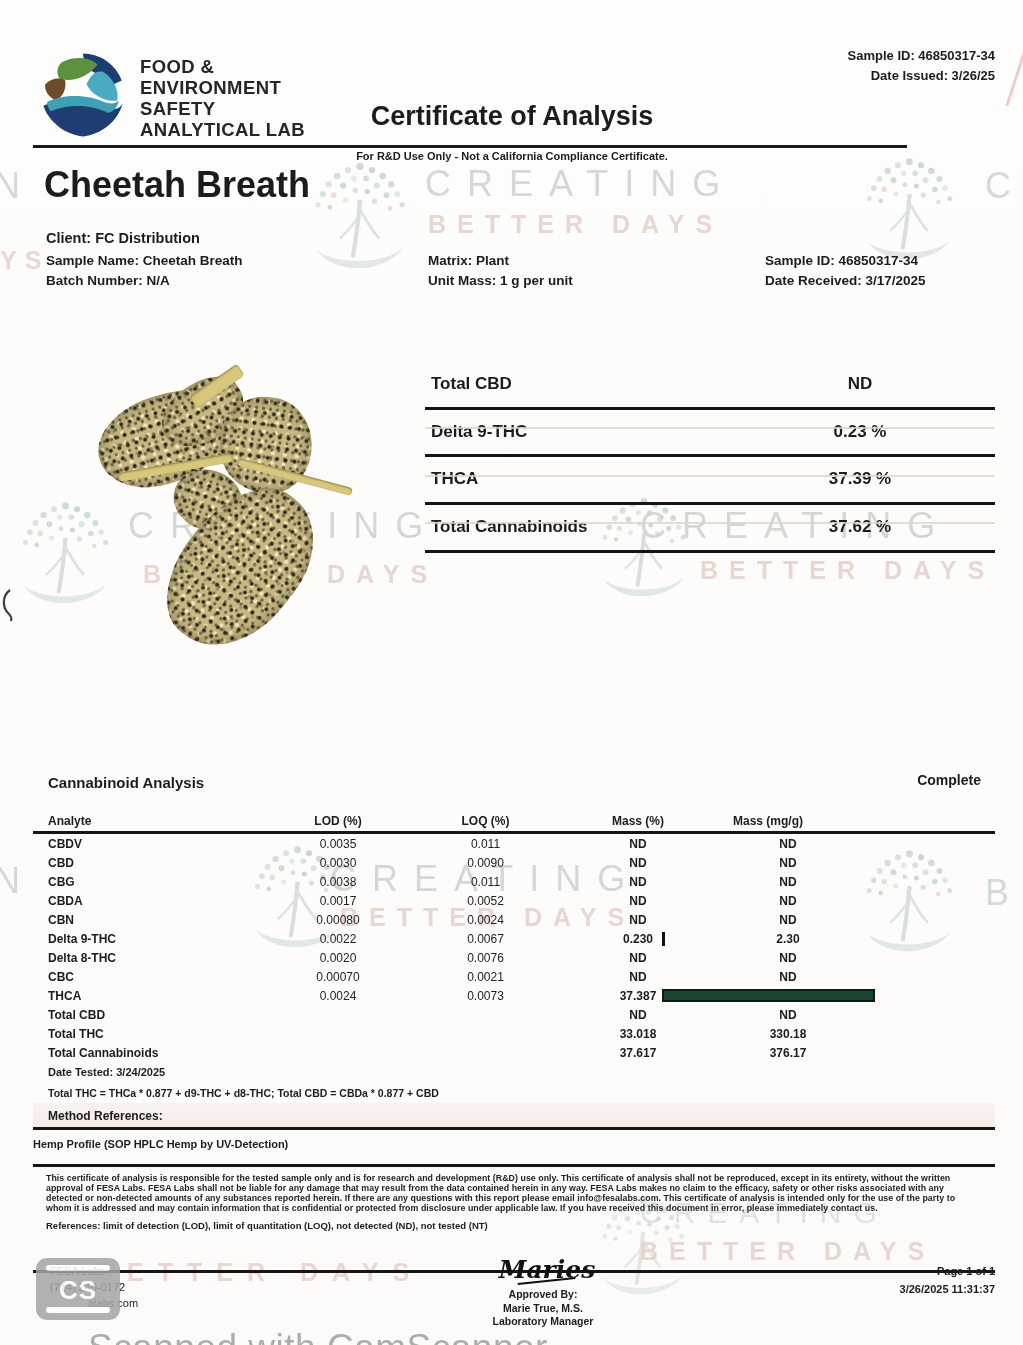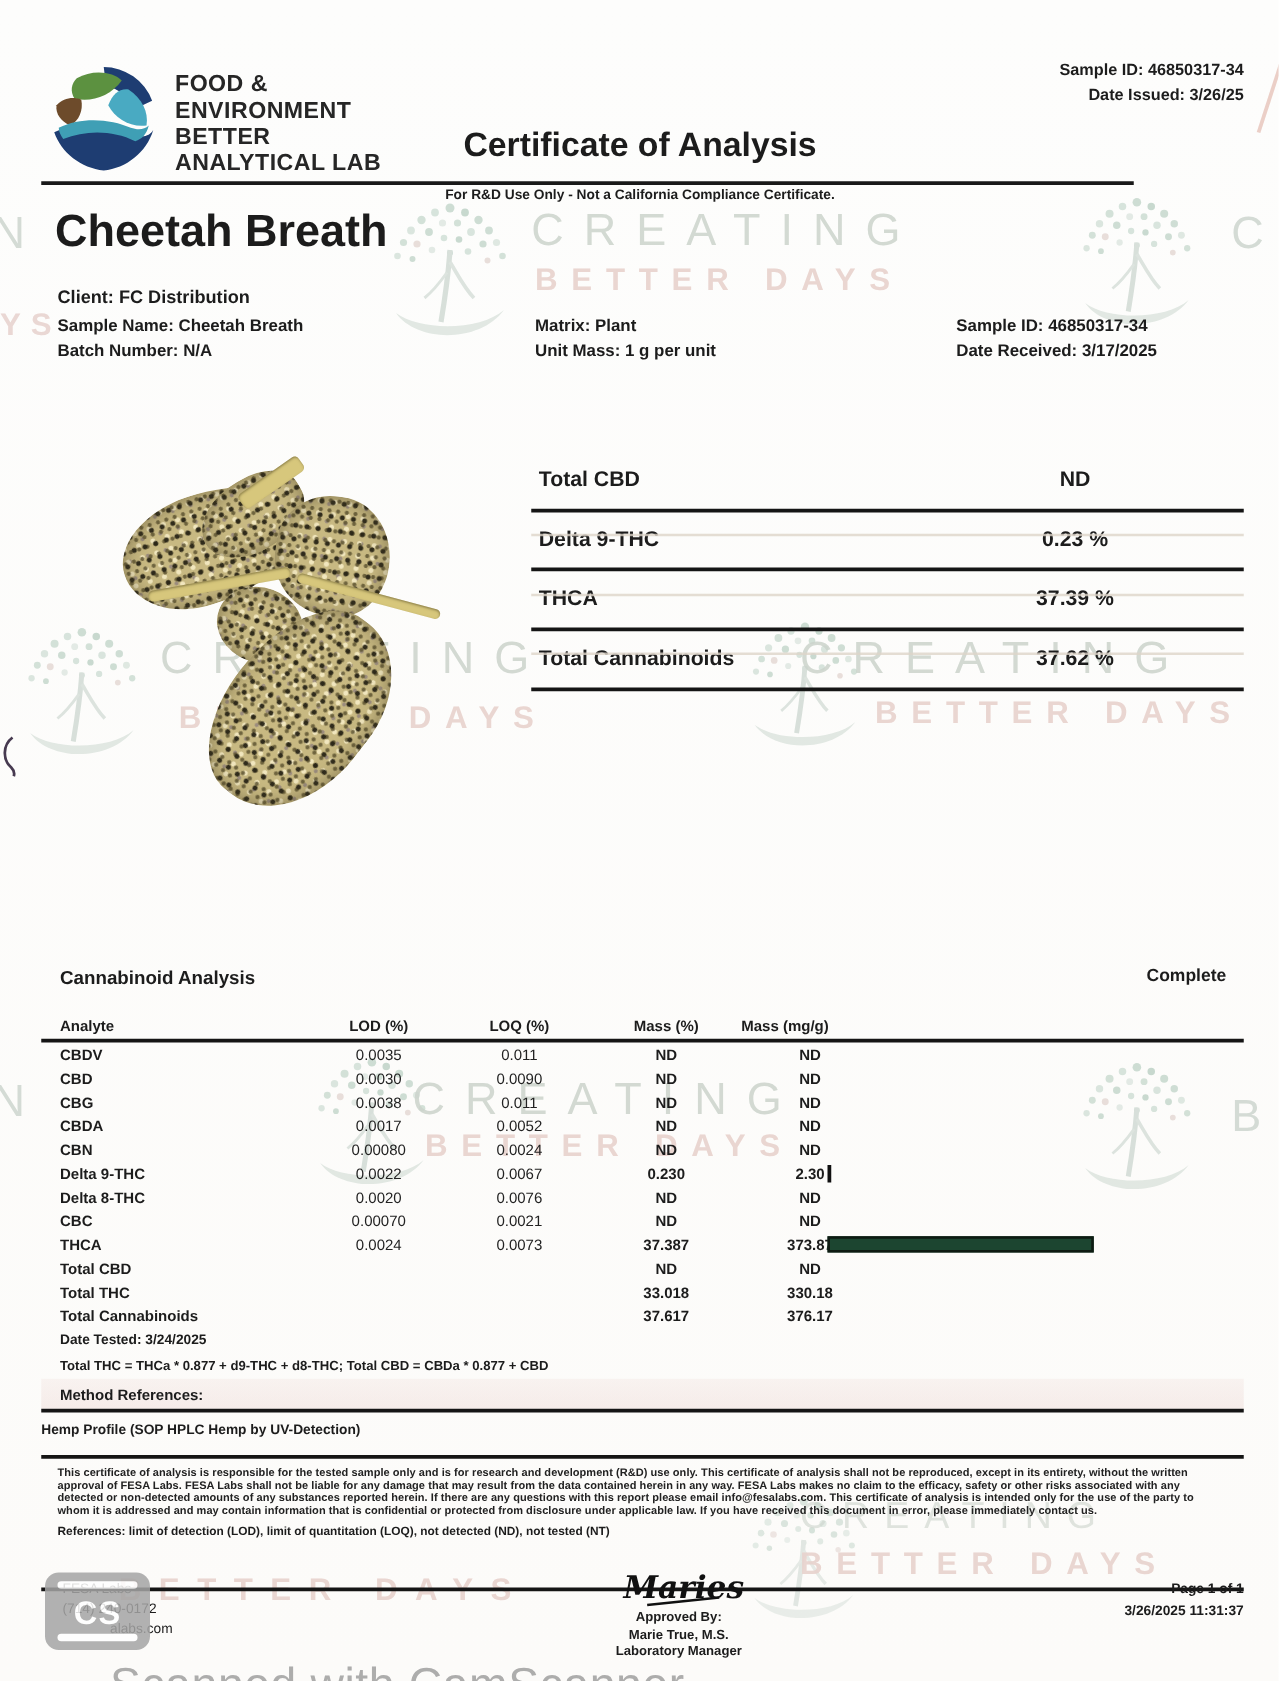--- a/index.html
+++ b/index.html
@@ -45,21 +45,21 @@
       radial-gradient(circle, rgba(243,233,193,.95) 1.6px, transparent 2.4px),
       radial-gradient(circle, rgba(110,95,120,.5) 1.2px, transparent 2px);
     background-size:9px 11px, 7px 8px, 12px 10px, 15px 14px;
     box-shadow:inset 0 0 16px rgba(70,60,35,.55);
   }
   .stem { position:absolute; background:#d7c77c; box-shadow:inset 0 1px 2px rgba(90,80,40,.6); border-radius:4px; }
   
   .atable { position:absolute; left:33px; top:770px; width:962px; z-index:2; }
   .atitle { position:absolute; left:15px; top:4px; font-size:15px; font-weight:700; }
   .astatus { position:absolute; right:14px; top:2px; font-size:14px; font-weight:700; }
-  .ahead, .crow { display:grid; grid-template-columns:200px 110px 115px 120px 110px 1fr; padding-left:15px; align-items:center; }
+  .ahead, .crow { display:grid; grid-template-columns:200px 110px 115px 120px 110px 1fr; padding-left:15px; align-items:center;gap:35px; }
   .ahead { position:absolute; left:0; top:40px; width:100%; height:24px; border-bottom:3px solid #151515; font-size:12px; font-weight:700; }
   .abody { position:absolute; left:0; top:64px; width:100%; }
   .crow { position:relative; height:19px; font-size:12px; }
   .c-analyte { font-weight:700; }
   .c-num { text-align:center; font-weight:500; color:#222; }
   .c-mass { text-align:center; font-weight:700; }
   .bar { position:absolute; top:3px; }
   .bar.tick { left:629px; width:3px; height:14px; background:#111; }
   .bar.wide { left:629px; width:213px; height:13px; background:#1c4530; border:2px solid #0e1b12; }
   .date-tested { position:absolute; left:48px; top:1066px; font-size:11px; font-weight:700; z-index:2; }
@@ -184,21 +184,21 @@
       <path d="M50,4 A46,46 0 0 1 93,34 L76,42 A30,30 0 0 0 52,21 Z" fill="#1e3d72"></path>
       <path d="M26,14 C40,6 58,8 66,16 C56,30 38,36 24,32 C20,26 21,19 26,14 Z" fill="#5c9140"></path>
       <path d="M72,24 C84,32 90,44 88,56 C74,58 60,50 54,38 C58,28 64,23 72,24 Z" fill="#49aac2"></path>
       <path d="M8,38 C14,32 22,30 30,33 C32,42 28,52 20,56 C12,52 7,46 8,38 Z" fill="#6d4b2b"></path>
       <path d="M6,62 C26,52 50,54 70,62 C84,68 90,66 94,60 C88,80 70,94 50,96 C30,94 12,80 6,62 Z" fill="#1e3d72"></path>
       <path d="M10,58 C30,48 56,50 74,58 C80,60 86,60 90,56 C88,64 84,68 78,70 C58,60 34,60 14,68 C12,65 10,62 10,58 Z" fill="#3f9fb5"></path>
     </svg>
     <div class="lab-name">
       <div>FOOD &amp;</div>
       <div>ENVIRONMENT</div>
-      <div>BETTER</div>
+      <div>SAFETY</div>
       <div>ANALYTICAL LAB</div>
     </div>
   </div>
 
   <div class="coa-title">Certificate of Analysis</div>
   <div class="header-rule"></div>
   <div class="coa-subtitle">For R&amp;D Use Only - Not a California Compliance Certificate.</div>
 
   <div class="product-name">Cheetah Breath</div>
   <div class="client-line">Client: FC Distribution</div>

